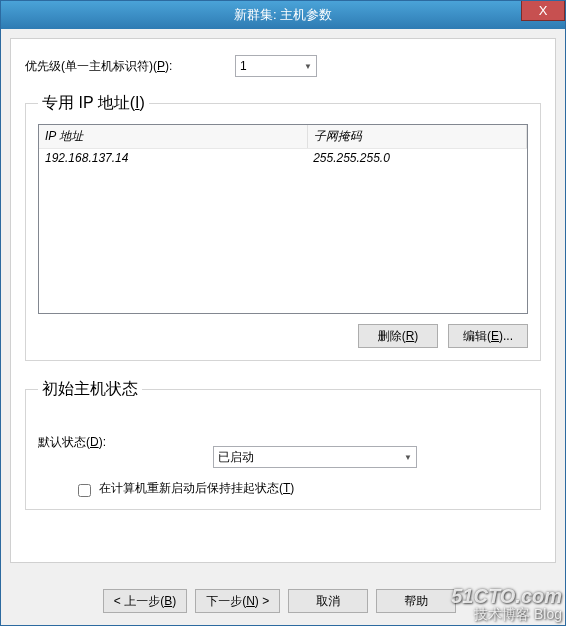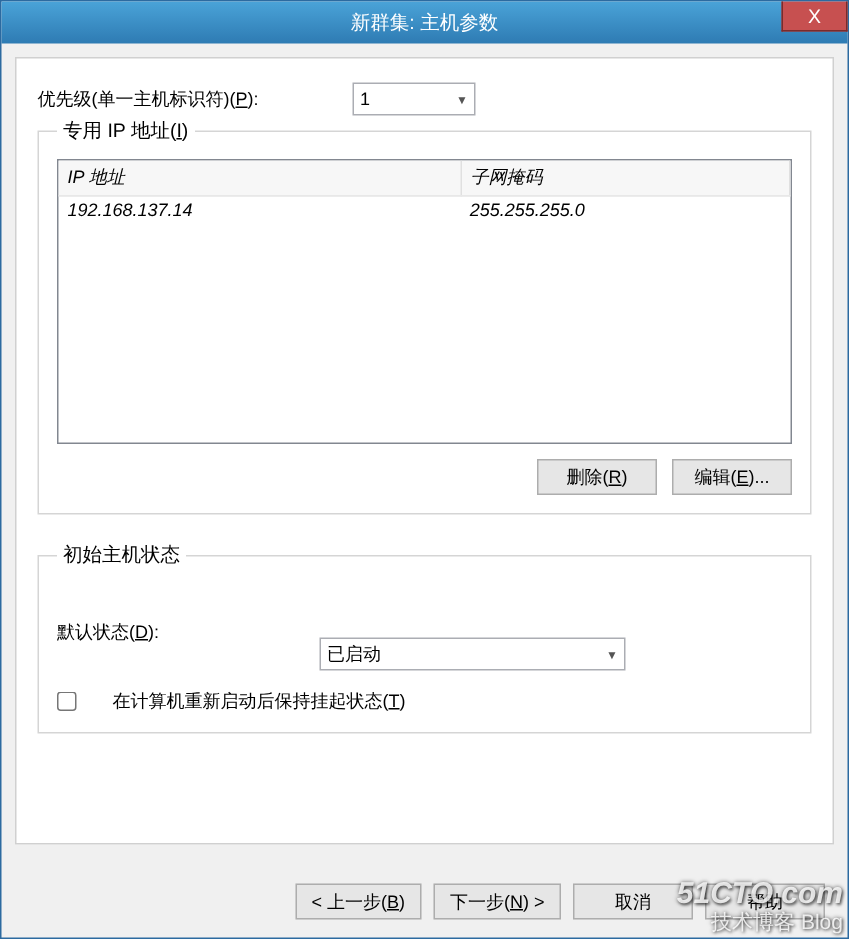--- a/index.html
+++ b/index.html
@@ -59,21 +59,21 @@
     background: #fff;
     border: 1px solid #d0d0d0;
     padding: 12px 14px 14px 14px;
     height: 525px;
     position: relative;
   }
   .row-priority {
     display: flex;
     align-items: center;
     margin-top: 4px;
-    margin-bottom: 1px;
+    margin-bottom: 16px;
   }
   .row-priority label {
     width: 210px;
   }
   .combo {
     height: 22px;
     border: 1px solid #abadb3;
     background: #fff;
     display: flex;
     align-items: center;
@@ -94,21 +94,21 @@
     border-left: 0;
   }
   fieldset {
     border: 1px solid #d5d5d5;
     border-radius: 0;
     padding: 10px 12px 12px 12px;
     margin: 0 0 18px 0;
   }
   legend {
     padding: 0 4px;
-    font-size: 13px;
+    font-size: 16px;
     margin-top: 16px;
   }
   .table-wrap {
     border: 1px solid #828790;
     background: #fff;
     height: 190px;
     overflow: hidden;
     font-style: italic;
   }
   table {
@@ -144,32 +144,33 @@
     cursor: pointer;
   }
   .row-default {
     display: flex;
     align-items: center;
     margin: 6px 0 12px 0;
   }
   .row-default label { width: 175px; }
   .check-row {
     display: flex;
-    align-items: center;
-    gap: 20px;
+    align-items: flex-end;
+    gap: 4px;
+    margin-left: 40px;
   }
   .check-row input { margin: 0 4px 0 0; }
 
   .bottom-bar {
     position: absolute;
     left: 8px;
     right: 9px;
     bottom: 12px;
     display: flex;
-    justify-content: flex-end;
+    justify-content: center;
     gap: 8px;
     padding-right: 6px;
   }
   .watermark {
     position: absolute;
     right: 4px;
     bottom: 4px;
     color: rgba(255,255,255,0.82);
     text-shadow: 0 0 3px rgba(0,0,0,0.6), 1px 1px 2px rgba(0,0,0,0.5);
     font-family: Arial, sans-serif;

